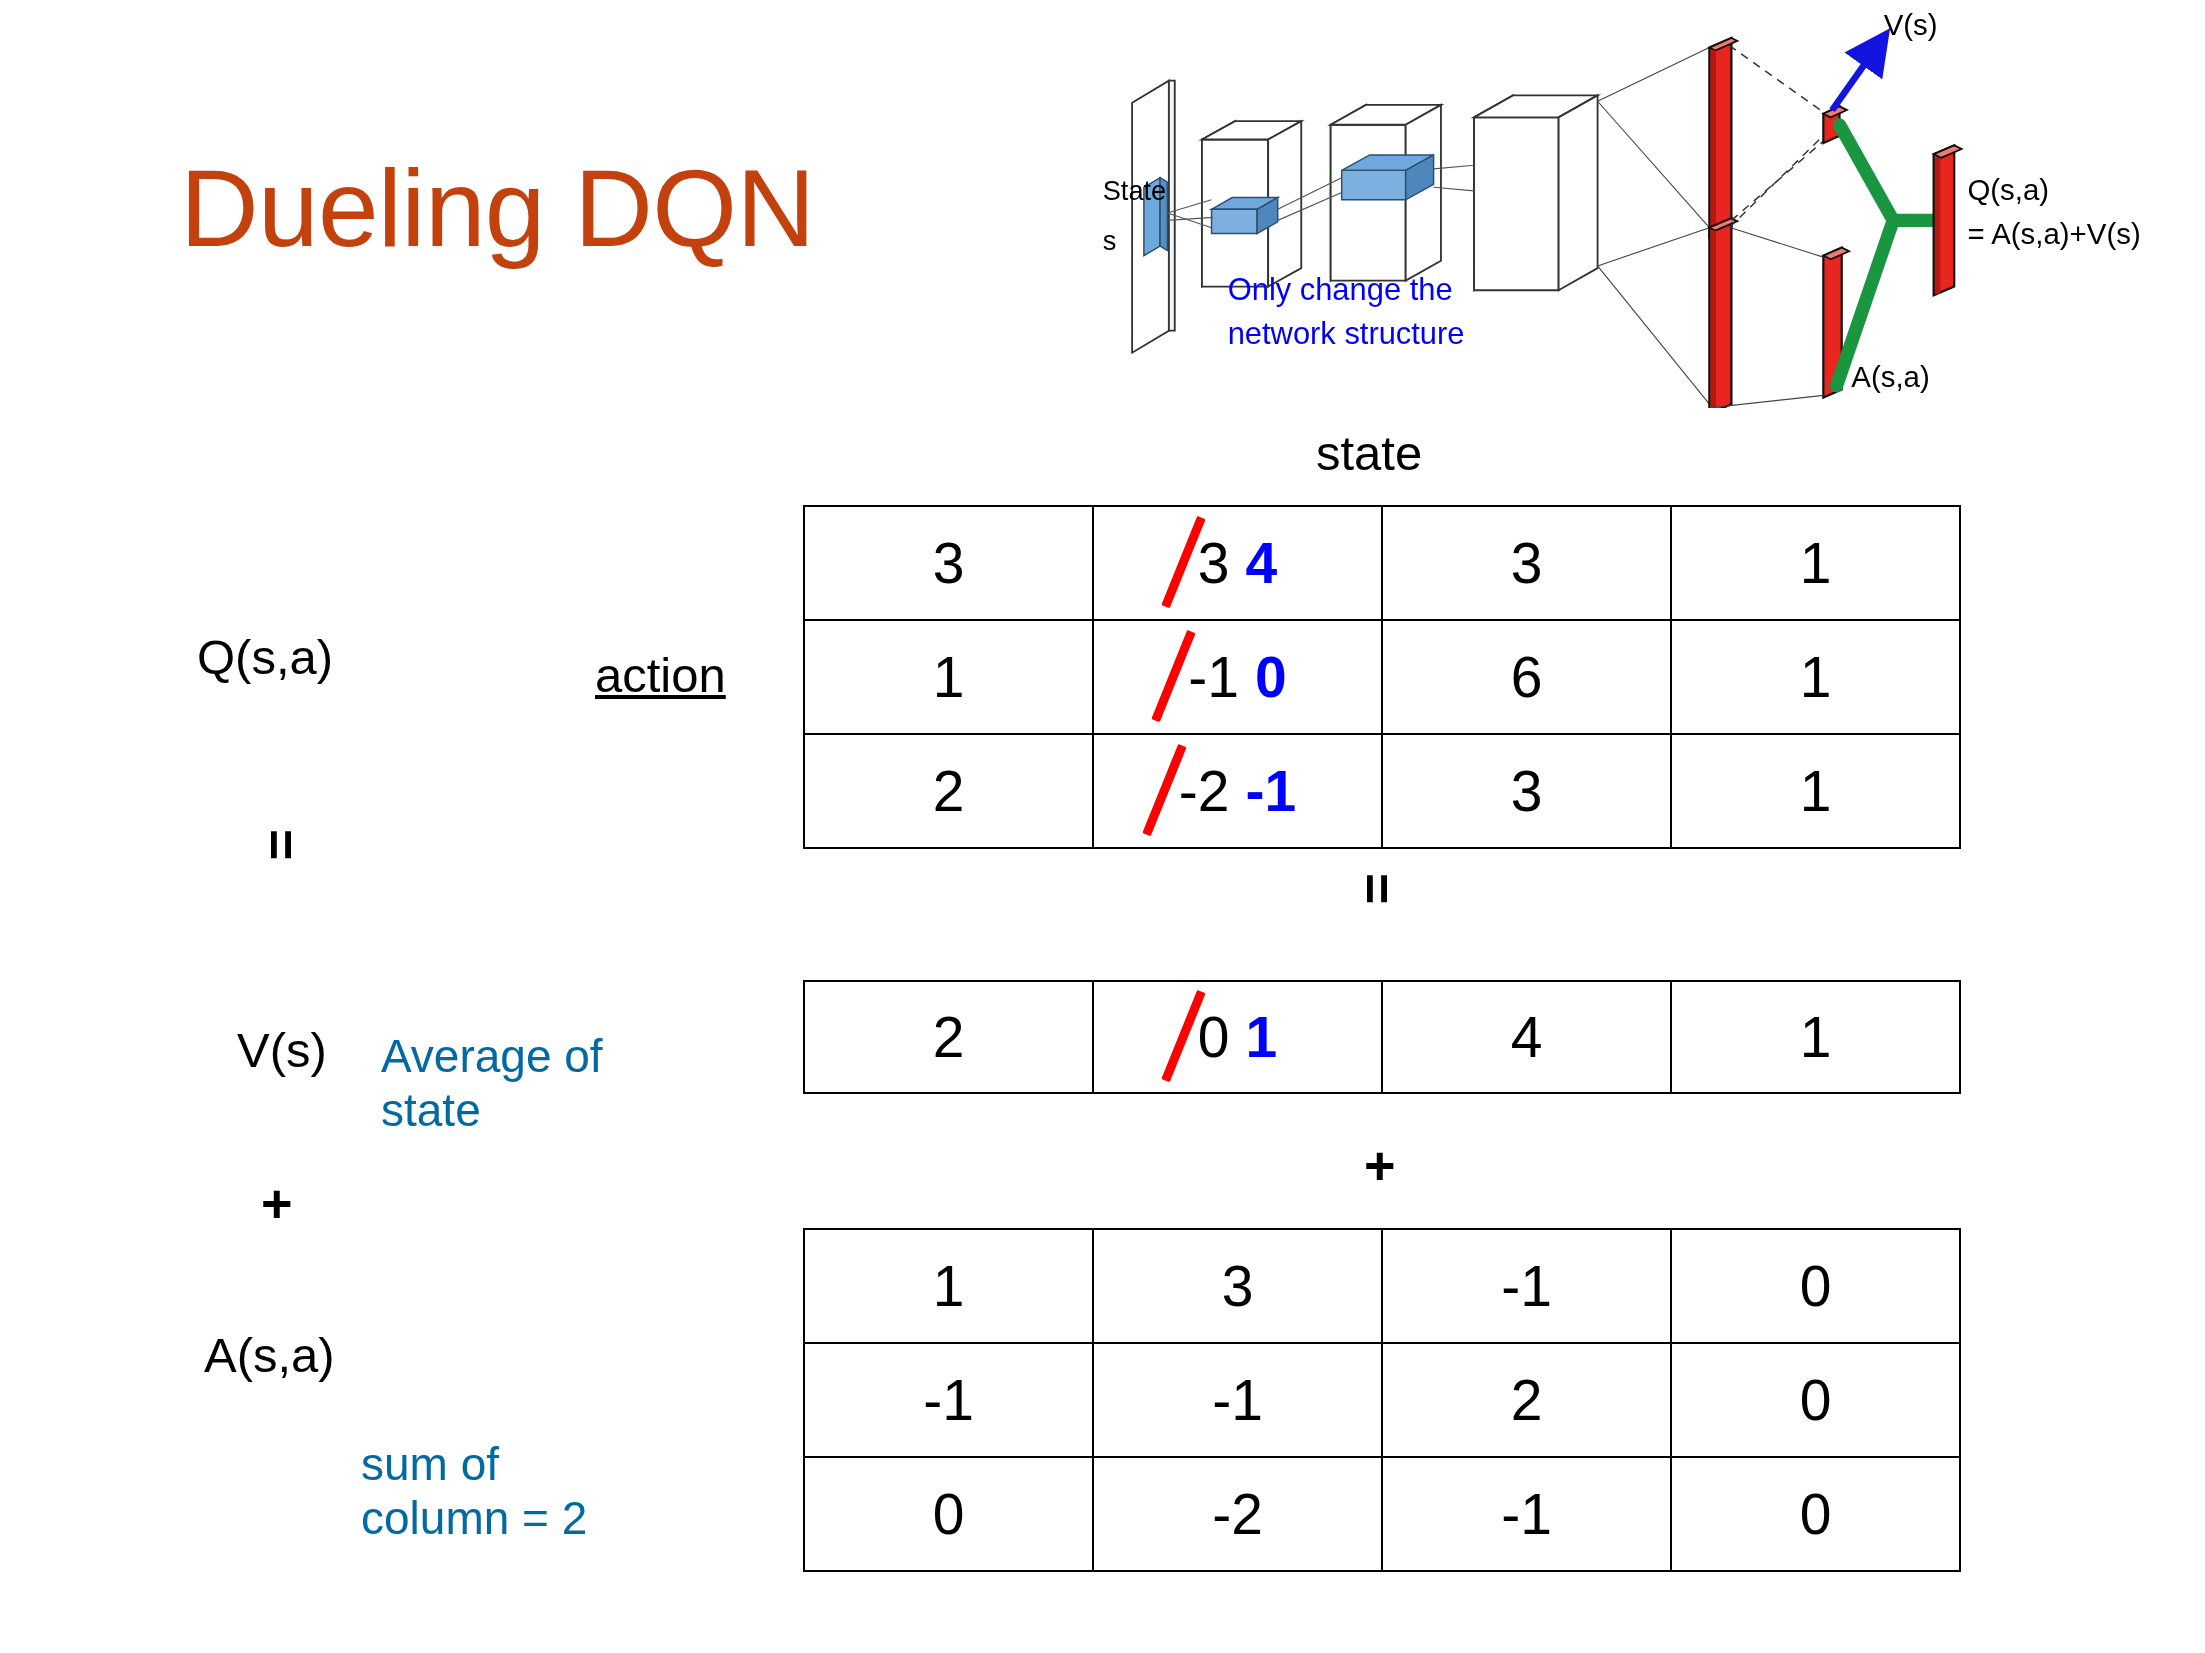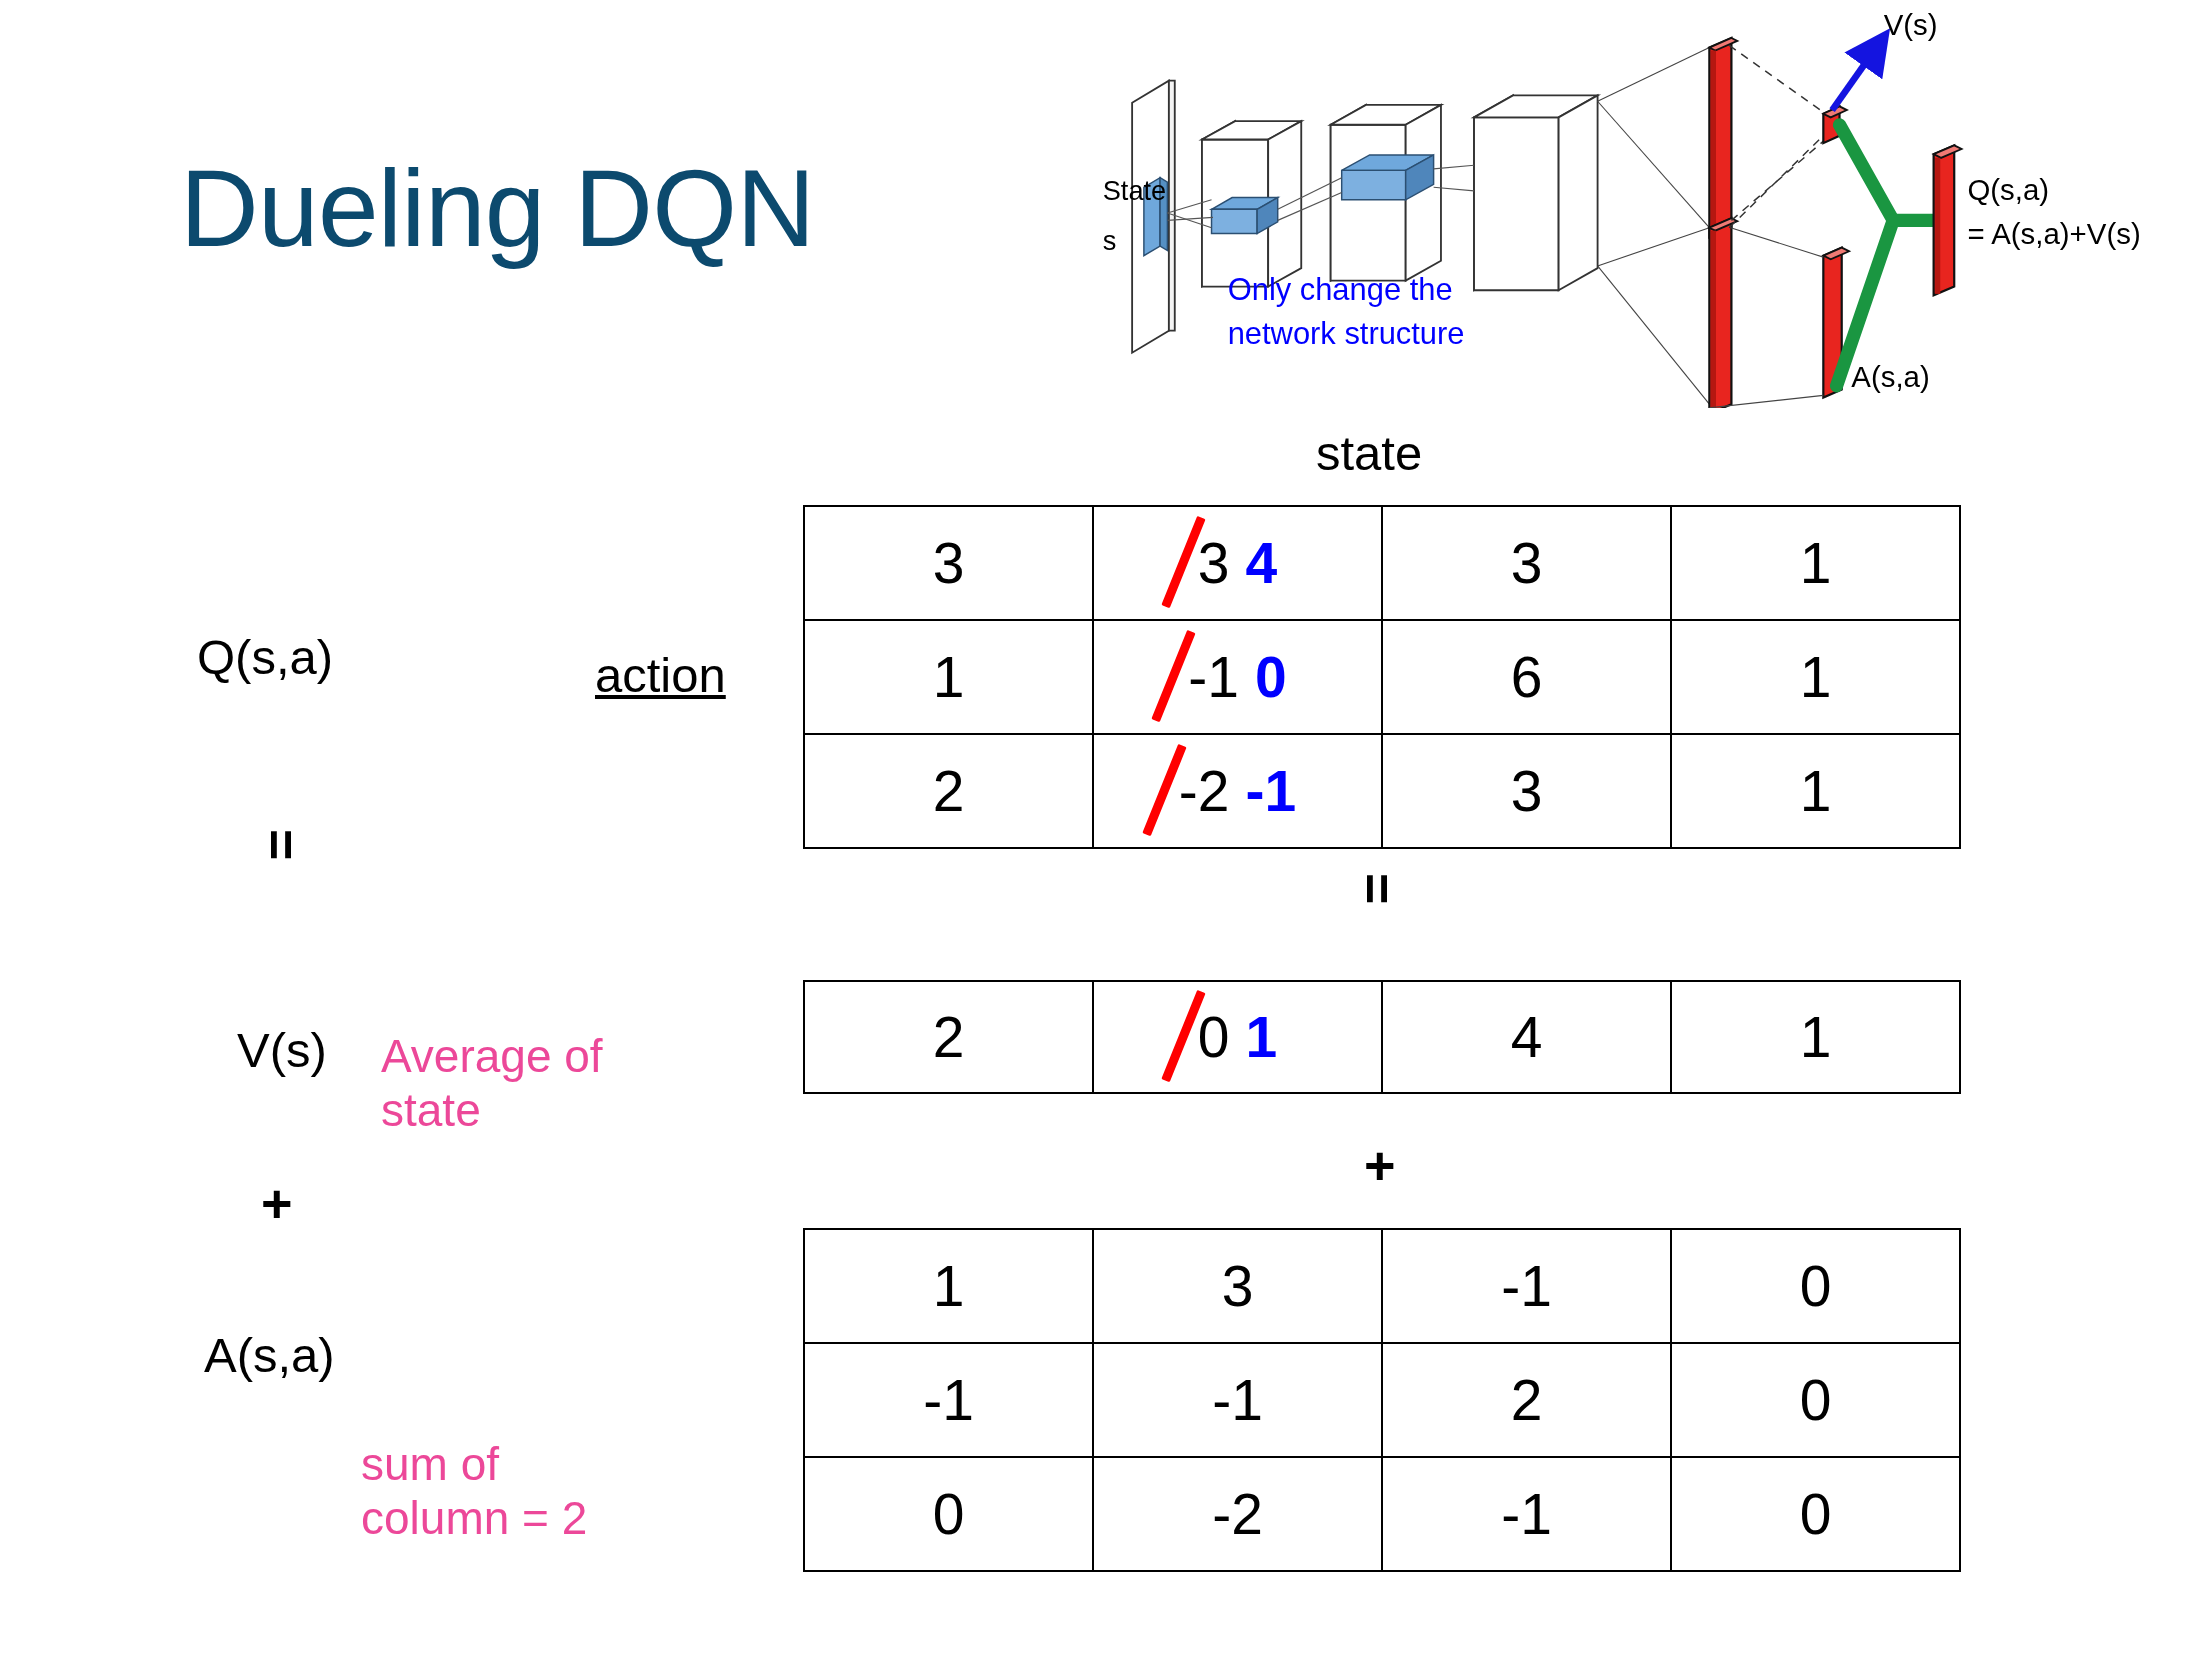--- a/index.html
+++ b/index.html
@@ -18,21 +18,21 @@
   .abs { position: absolute; }
 
   
   #slide-title {
     left: 180px;
     top: 151px;
     font-size: 109px;
     line-height: 1.05;
     font-weight: 400;
     letter-spacing: -0.7px;
-    color: #0c4a6e;
+    color: #c2410c;
     white-space: nowrap;
   }
 
   
   #network-diagram {
     left: 1088px;
     top: 7.4px;
     width: 1103px;
     height: 401px;
   }
@@ -40,21 +40,21 @@
 
   
   .lbl {
     white-space: nowrap;
     font-size: 49px;
     color: #000000;
   }
   .lbl-blue {
     white-space: nowrap;
     font-size: 46px;
-    color: #ec4899;
+    color: #0369a1;
     line-height: 1.18;
   }
   .op {
     font-size: 54px;
     font-weight: 700;
     color: #000000;
     white-space: nowrap;
     line-height: 1;
   }
   .op-eq {

